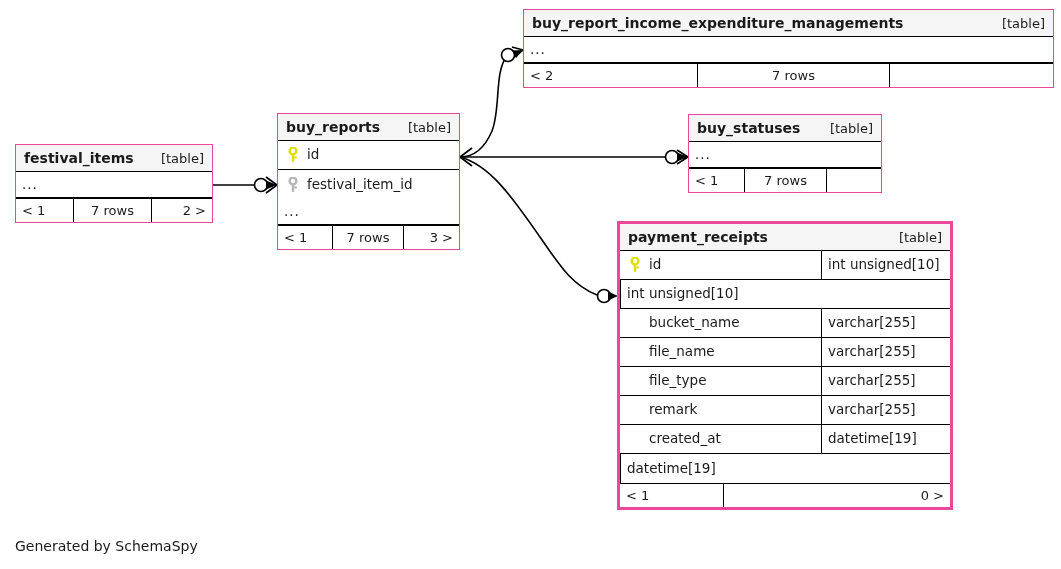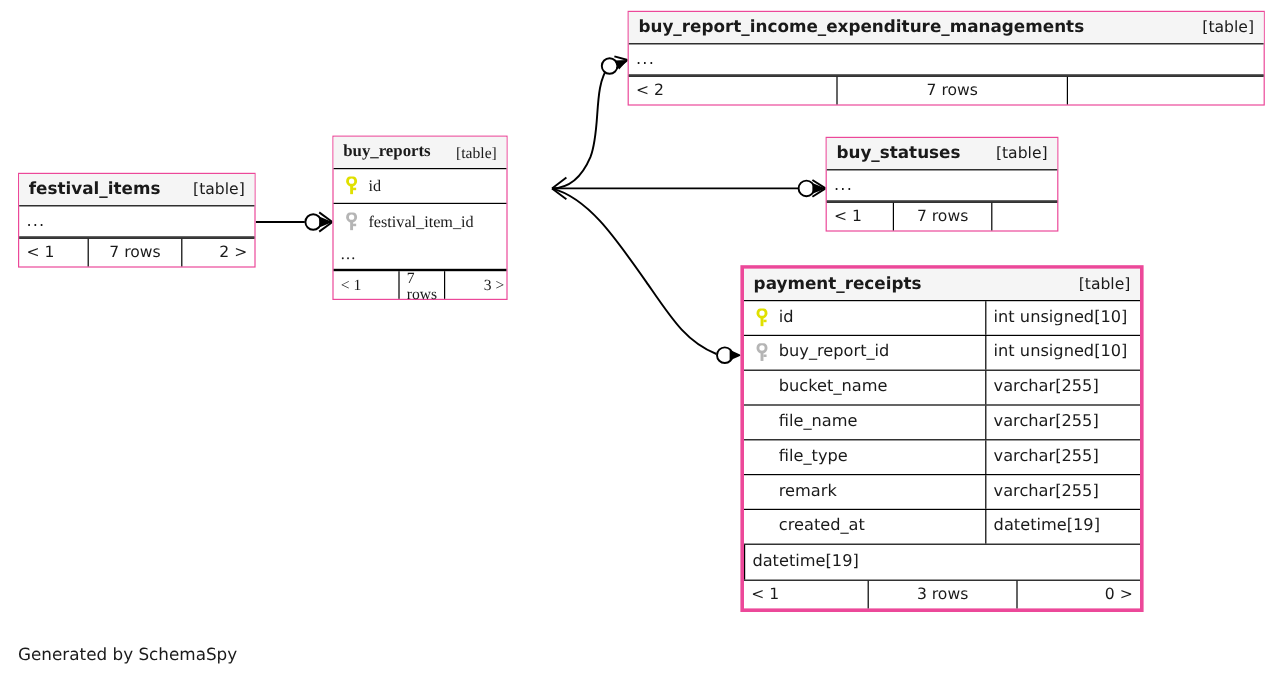--- a/index.html
+++ b/index.html
@@ -138,21 +138,21 @@
     padding: 0 6px;
     border-right: 1px solid #000000;
   }
   .foot-cell:last-child { border-right: none; }
   .foot-left { justify-content: flex-start; }
   .foot-mid { justify-content: center; }
   .foot-right { justify-content: flex-end; }
 
   
   #tbl-festival-items { left: 15px;  top: 144px; width: 198px; }
-  #tbl-buy-reports    { left: 277px; top: 113px; width: 146px; font-family: Liberation Serif, serif; }
+  #tbl-buy-reports    { left: 277px; top: 113px; width: 183px; }
   #tbl-birem          { left: 523px; top: 9px;   width: 531px; }
   #tbl-buy-statuses   { left: 688px; top: 114px; width: 194px; }
   #tbl-payment        { left: 617px; top: 221px; width: 336px; }
 
   .footer-note {
     position: absolute;
     left: 15px;
     top: 538px;
     font-size: 14px;
     color: #1a1a1a;
@@ -303,28 +303,20 @@
             <circle cx="7" cy="4" r="3.4" fill="none" stroke="#e0e000" stroke-width="2.4"></circle>
             <rect x="5.8" y="6.4" width="2.4" height="8.4" fill="#e0e000"></rect>
             <rect x="8.2" y="9.4" width="2.6" height="2.1" fill="#e0e000"></rect>
           </svg>
           <span>id</span>
         </span>
         <span class="col-type">int unsigned[10]</span>
       </div>
 
       <div class="row">
-        <span class="col-name" style="flex:0 0 201px;">
-          <svg class="keyicon" viewBox="0 0 14 16">
-            <circle cx="7" cy="4" r="3.4" fill="none" stroke="#b5b5b5" stroke-width="2.4"></circle>
-            <rect x="5.8" y="6.4" width="2.4" height="8.4" fill="#b5b5b5"></rect>
-            <rect x="8.2" y="9.4" width="2.6" height="2.1" fill="#b5b5b5"></rect>
-          </svg>
-          <span>buy_report_id</span>
-        </span>
         <span class="col-type">int unsigned[10]</span>
       </div>
 
       <div class="row">
         <span class="col-name" style="flex:0 0 201px;">
           <span class="keyslot"></span>
           <span>bucket_name</span>
         </span>
         <span class="col-type">varchar[255]</span>
       </div>
@@ -361,20 +353,19 @@
         <span class="col-type">datetime[19]</span>
       </div>
 
       <div class="row">
         <span class="col-type">datetime[19]</span>
       </div>
 
     </div>
     <div class="tbl-foot">
       <div class="foot-cell foot-left" style="flex:0 0 104px;">&lt; 1</div>
-      <div class="foot-cell foot-mid" style="flex:0 0 124px;">3 rows</div>
       <div class="foot-cell foot-right" style="flex:1 1 auto;">0 &gt;</div>
     </div>
   </div>
 
   <div class="footer-note">Generated by SchemaSpy</div>
 
 </div>
 
 </body></html>

